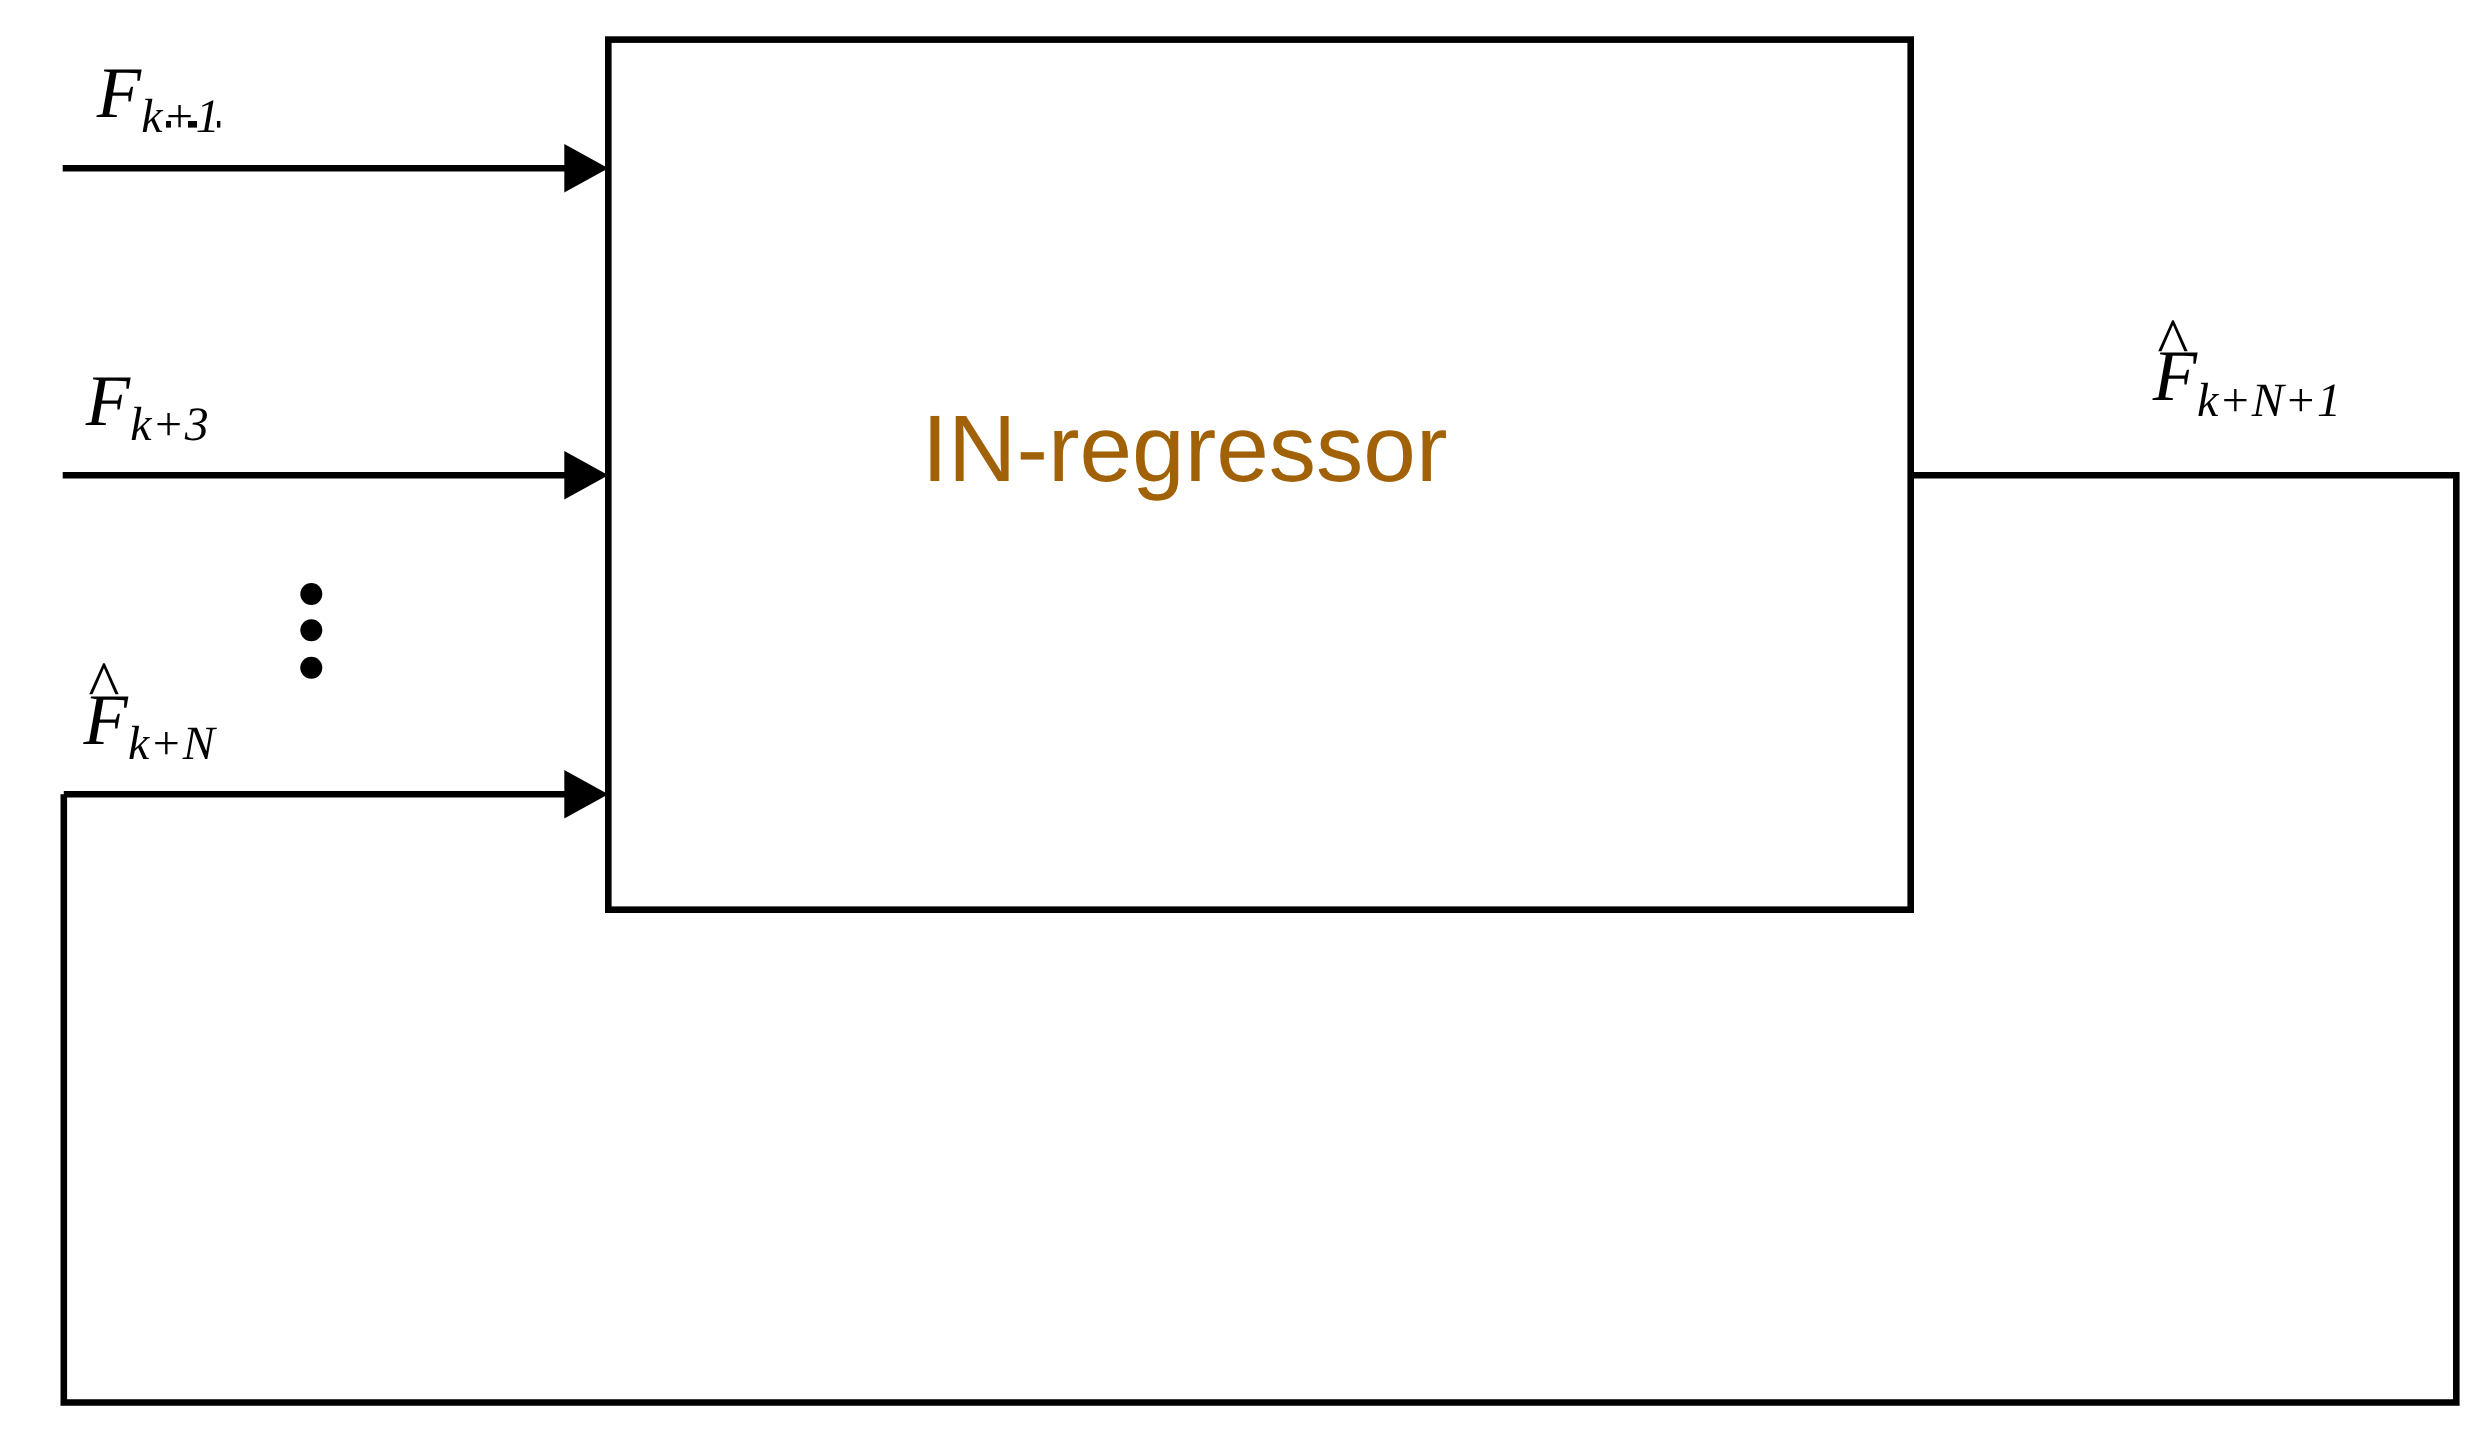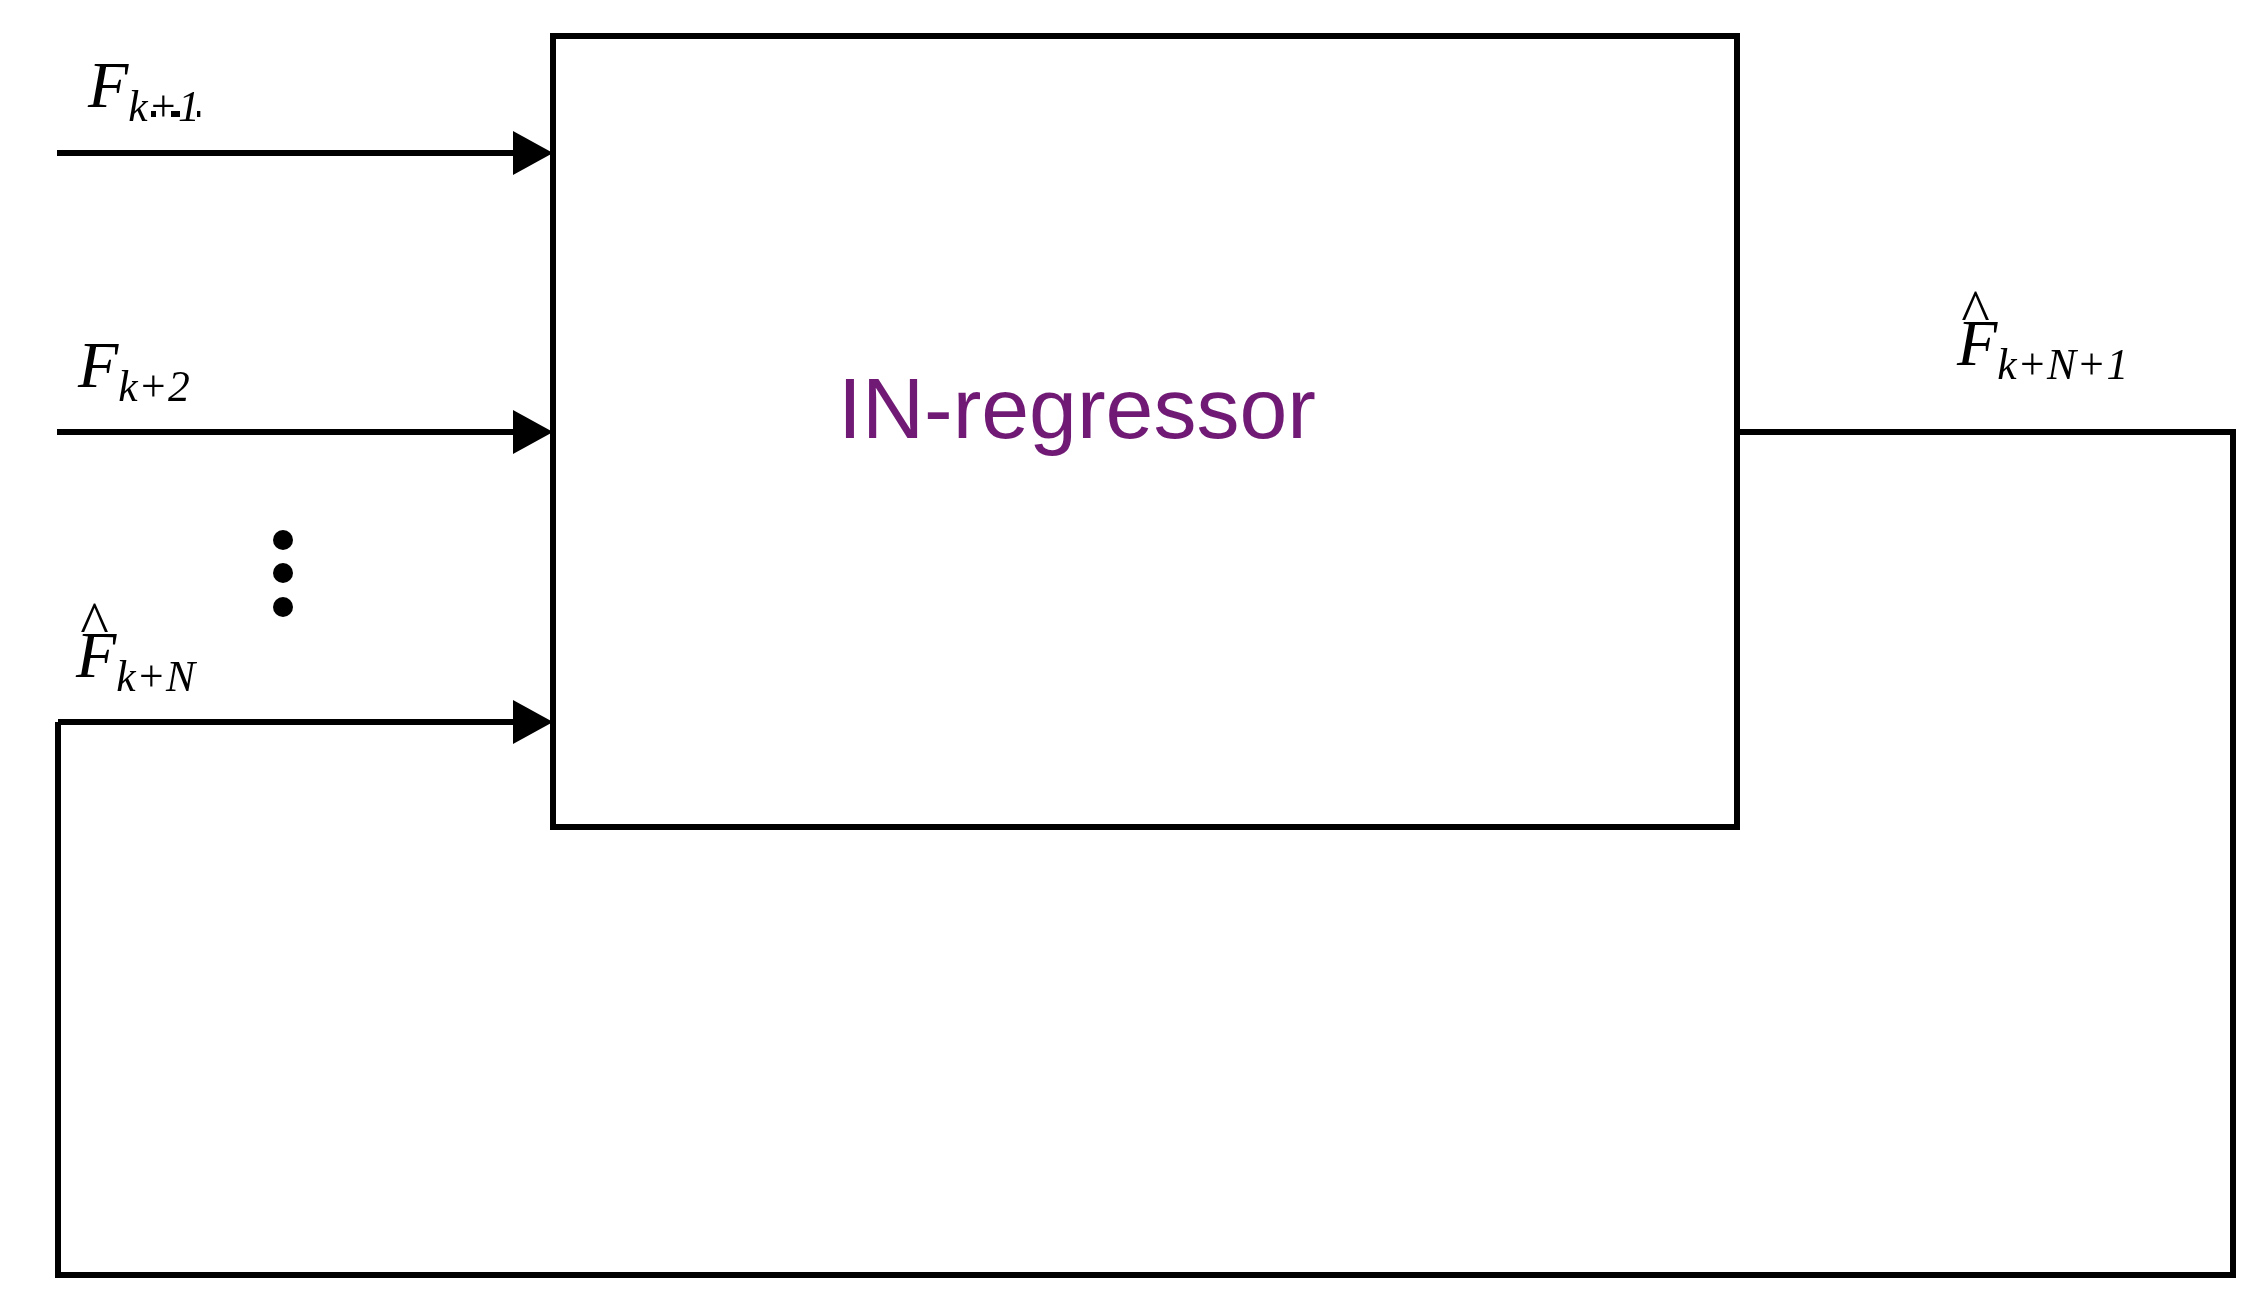--- a/index.html
+++ b/index.html
@@ -56,21 +56,21 @@
     font-size: 0.66em;
     position: relative;
     top: 0.33em;
     letter-spacing: 0.5px;
   }
   .box-title {
     position: absolute;
     font-family: "Liberation Sans", "DejaVu Sans", sans-serif;
     font-size: 86px;
     font-weight: 400;
-    color: #701a75;
+    color: #a16207;
     white-space: nowrap;
     line-height: 1;
     user-select: none;
   }
 </style>
 </head>
 <body>
 
 <div id="canvas">
 
@@ -94,21 +94,21 @@
     <polyline points="1737,432 2233,432 2233,1275 58,1275 58,722" fill="none" stroke="#000000" stroke-width="6" stroke-linejoin="miter"></polyline>
   </svg>
 
   <div class="box-title" style="left:838px; top:365px;">IN-regressor</div>
 
   <div class="lbl math" style="left:88px; top:52px;text-decoration:underline;">
     <span class="base">F</span><span class="sub">k+1</span>
   </div>
 
   <div class="lbl math" style="left:78px; top:332px;">
-    <span class="base">F</span><span class="sub">k+2</span>
+    <span class="base">F</span><span class="sub">k+3</span>
   </div>
 
   <div class="lbl math" style="left:76px; top:622px;">
     <span class="base"><span class="hat">^</span><span>F</span></span><span class="sub">k+N</span>
   </div>
 
   <div class="lbl math" style="left:1957px; top:310px;">
     <span class="base"><span class="hat">^</span><span>F</span></span><span class="sub">k+N+1</span>
   </div>
 

